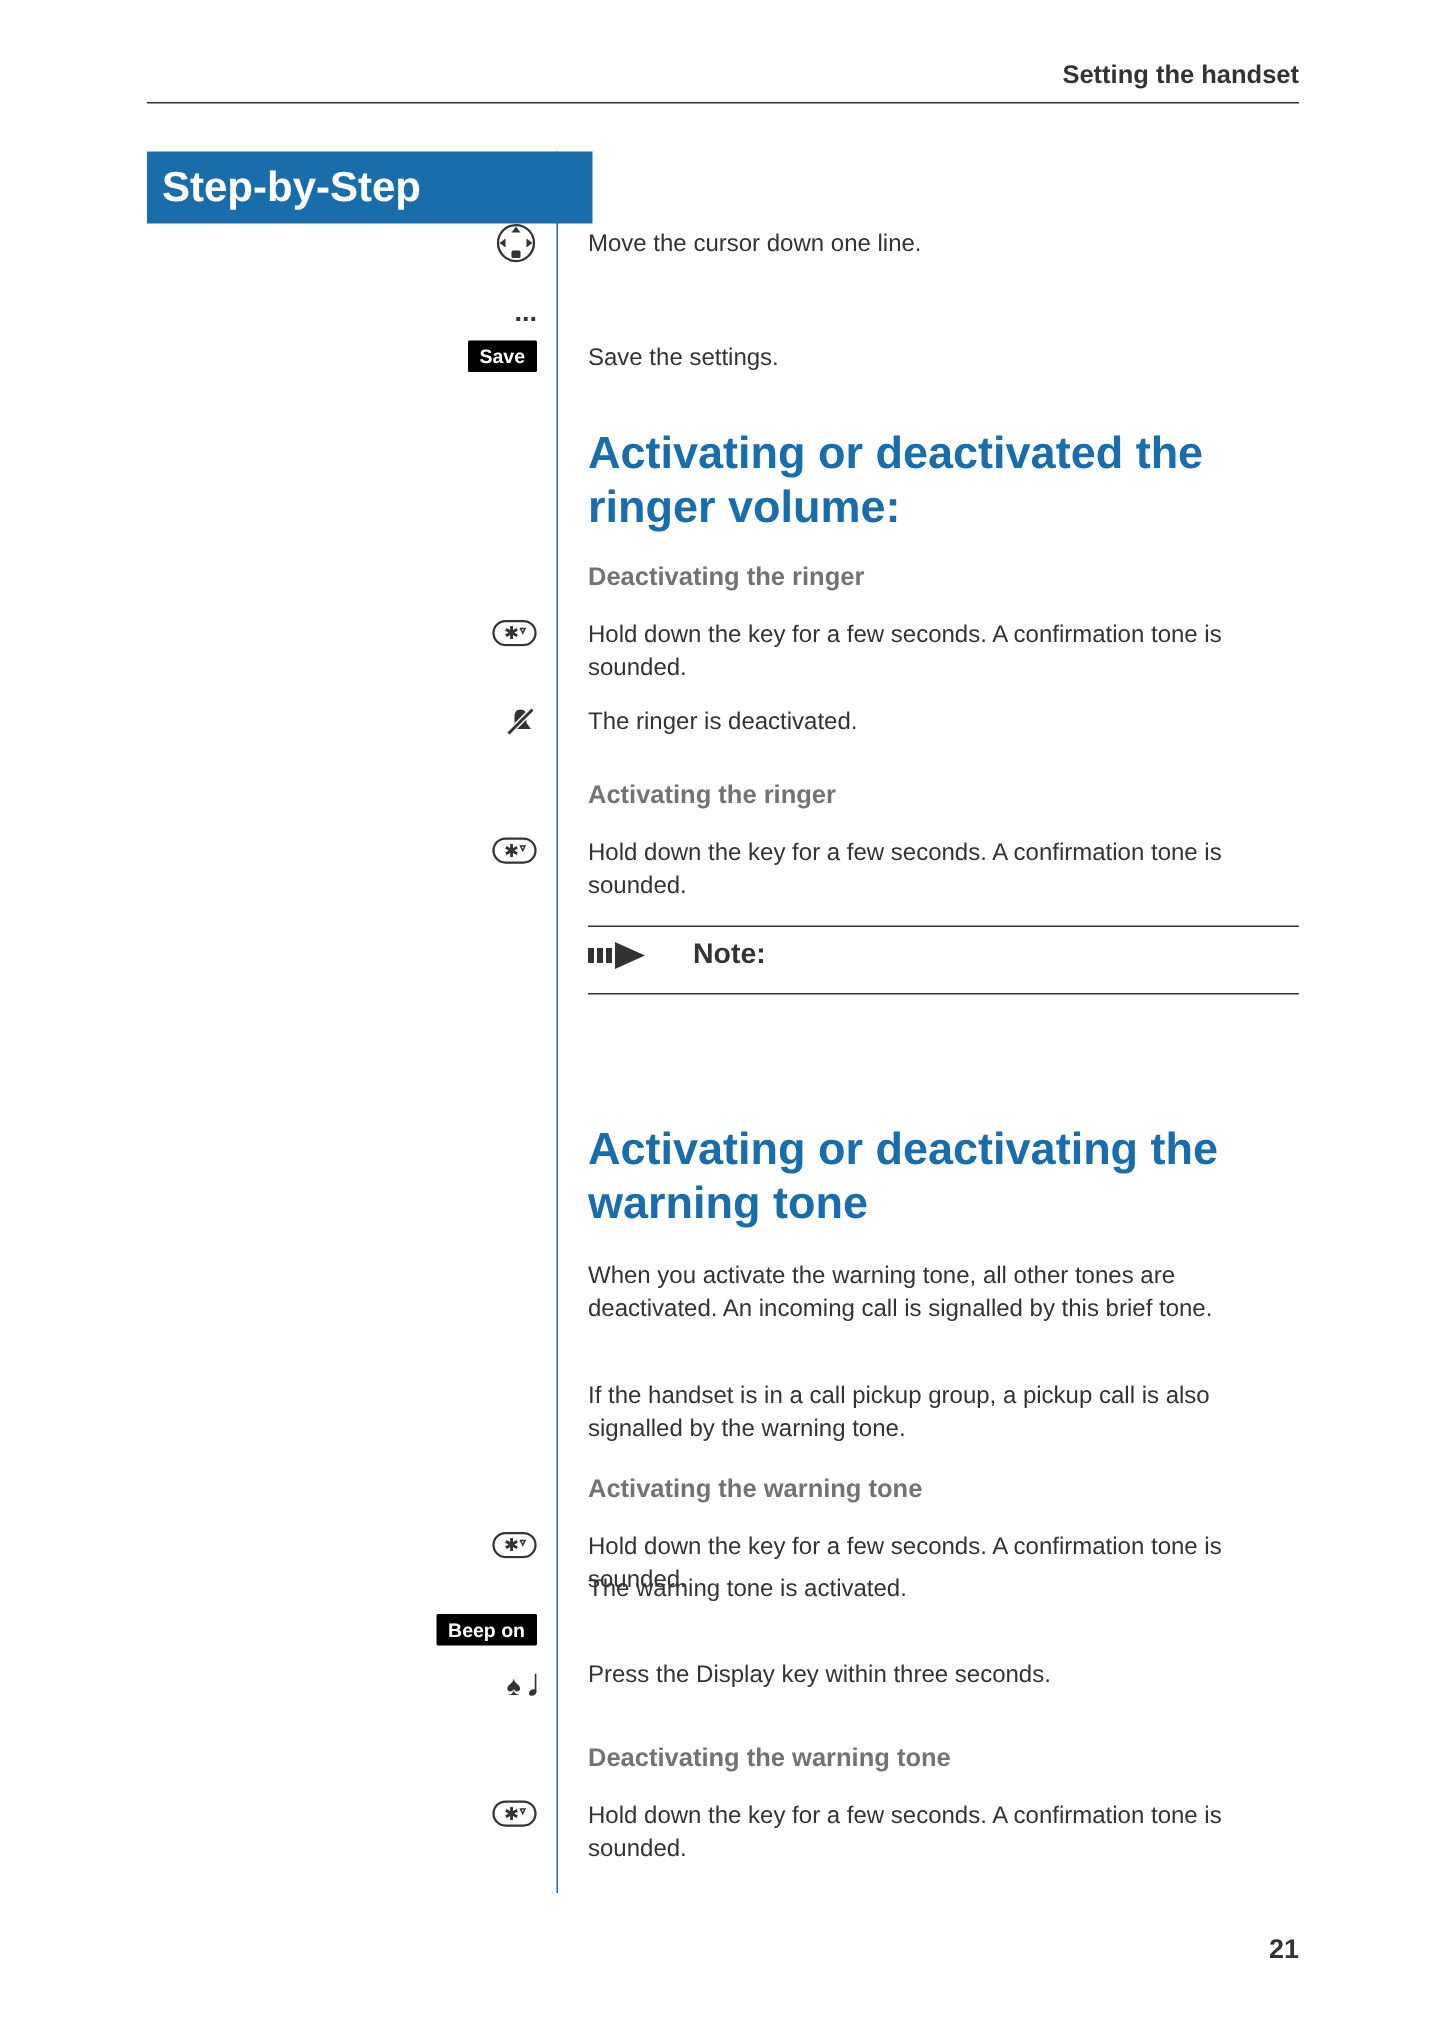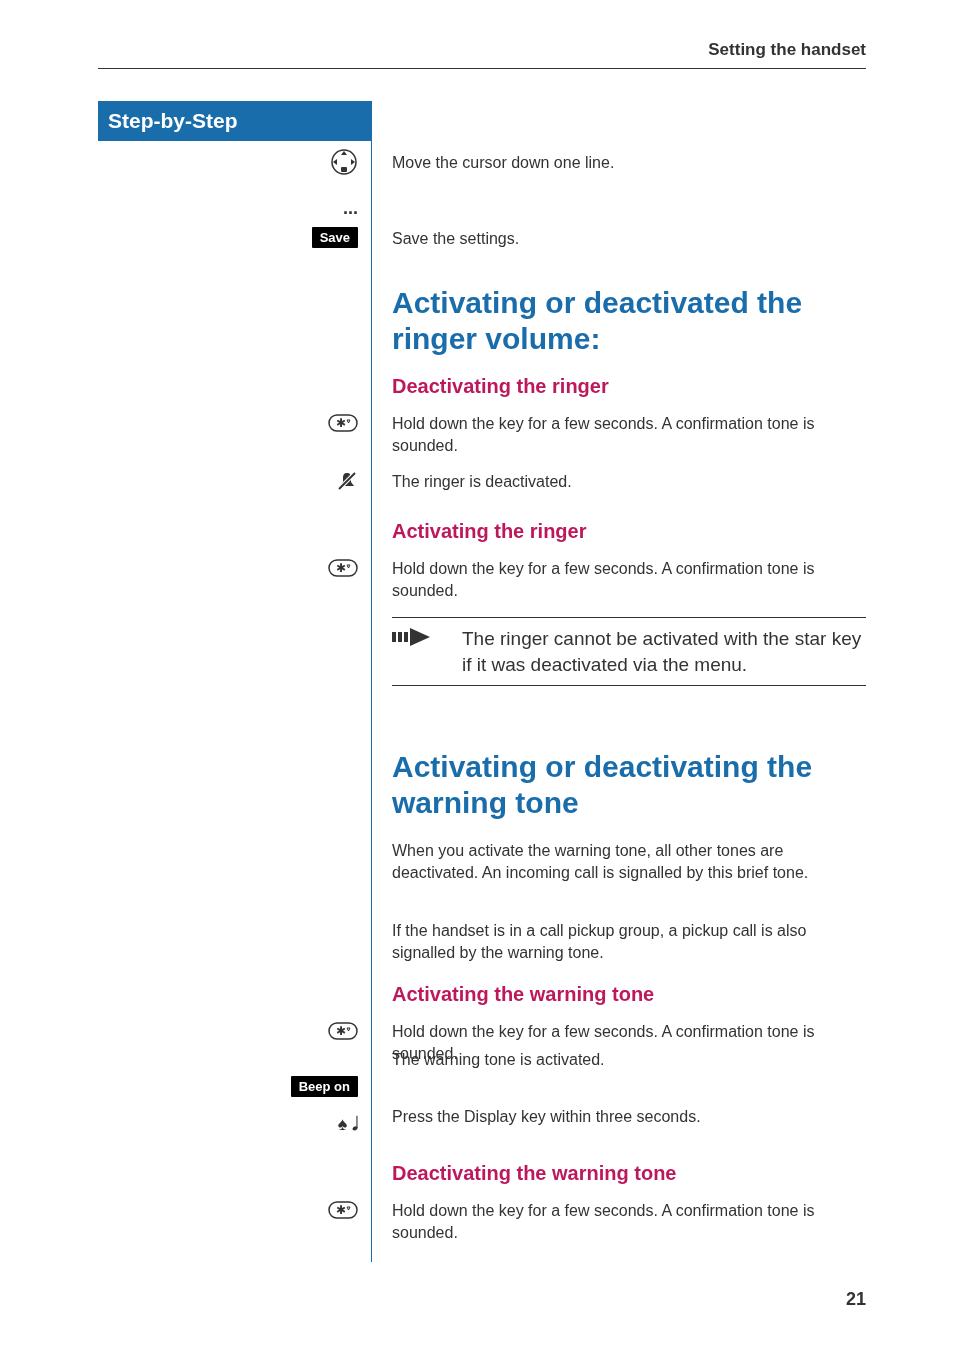--- a/index.html
+++ b/index.html
@@ -30,26 +30,26 @@
     top: 101px;
     left: 371px;
     width: 0;
     bottom: 90px;
     border-left: 1px solid #196dab;
   }
   .step-header {
     position: absolute;
     left: 98px;
     top: 101px;
-    width: 273px;
+    width: 297px;
     background: #196dab;
     color: #fff;
     font-family: Arial, sans-serif;
     font-weight: bold;
-    font-size: 21px;
+    font-size: 28px;
     padding: 8px 10px;
     box-sizing: border-box;
   }
 
   .left-col {
     position: absolute;
     left: 98px;
     width: 260px;
     text-align: right;
   }
@@ -77,22 +77,22 @@
   .h1 {
     font-family: Arial, sans-serif;
     font-weight: bold;
     font-size: 30px;
     color: #196dab;
     line-height: 1.2;
   }
   .h2 {
     font-family: Arial, Helvetica, sans-serif;
     font-weight: bold;
-    font-size: 20px;
-    color: #be185d;
+    font-size: 17px;
+    color: #737373;
   }
 
   .note-box {
     position: absolute;
     left: 392px;
     right: 88px;
   }
   .note-box .note-rule { border-top: 1px solid #333; }
   .note-box .note-inner { padding: 8px 0 8px 70px; position: relative; }
   .note-box .note-title { font-weight: bold; font-size: 19px; margin-bottom: 6px; }
@@ -172,21 +172,21 @@
   <div class="note-rule"></div>
   <div class="note-inner">
     <div class="note-icon">
       <svg width="40" height="22" viewBox="0 0 40 22">
         <rect x="0" y="6" width="4" height="10" fill="#333"></rect>
         <rect x="6" y="6" width="4" height="10" fill="#333"></rect>
         <rect x="12" y="6" width="4" height="10" fill="#333"></rect>
         <polygon points="18,2 38,11 18,20" fill="#333"></polygon>
       </svg>
     </div>
-    <div class="note-text">The ringer cannot be activated with the star key if it was deactivated via the menu.</div>
+    <div class="note-title">Note:</div>
   </div>
   <div class="note-rule"></div>
 </div>
 
 <div class="right-col h1" style="top:749px;">Activating or deactivating the warning tone</div>
 
 <div class="right-col body-text" style="top:840px;">When you activate the warning tone, all other tones are deactivated. An incoming call is signalled by this brief tone.</div>
 <div class="right-col body-text" style="top:920px;">If the handset is in a call pickup group, a pickup call is also signalled by the warning tone.</div>
 
 <div class="right-col h2" style="top:983px;">Activating the warning tone</div>

